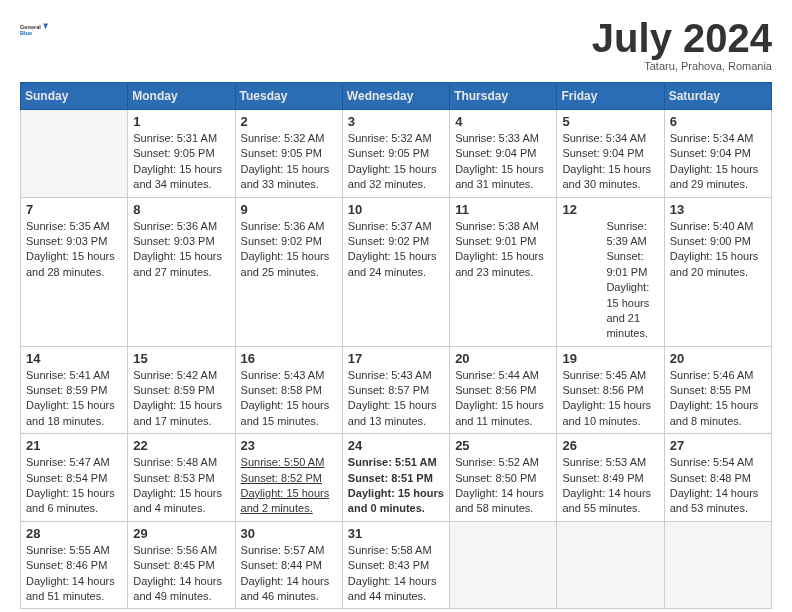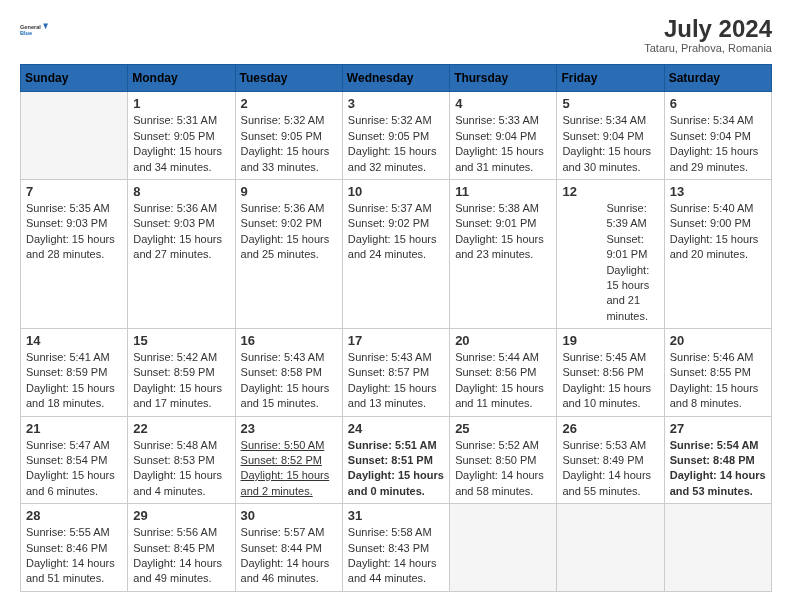--- a/index.html
+++ b/index.html
@@ -28,38 +28,38 @@
       gap: 4px;
     }
     .logo-icon {
       width: 28px;
       height: 28px;
     }
     .title-block {
       text-align: right;
     }
     .title-block h1 {
-      font-size: 24px;
+      font-size: 40px;
       font-weight: bold;
       color: #333;
       line-height: 1.1;
     }
     .title-block h2 {
       font-size: 11px;
       font-weight: normal;
       color: #555;
     }
     .calendar {
       width: 100%;
       border-collapse: collapse;
       table-layout: fixed;
     }
     .calendar thead tr th {
       background: #2a6db5;
-      color: #000000;
+      color: #e5e5e5;
       font-size: 12px;
       font-weight: bold;
       padding: 6px 4px;
       text-align: left;
       border: 1px solid #1a5a9a;
     }
     .calendar tbody tr td {
       border: 1px solid #ccc;
       vertical-align: top;
       padding: 4px 5px;
@@ -299,21 +299,21 @@
           </td>
           <td>
             <div class="day-number">26</div>
             <div class="day-info" style="white-space: pre-line;">Sunrise: 5:53 AM
 Sunset: 8:49 PM
 Daylight: 14 hours
 and 55 minutes.</div>
           </td>
           <td>
             <div class="day-number">27</div>
-            <div class="day-info" style="white-space: pre-line; font-weight: bold;">Sunrise: 5:54 AM
+            <div class="day-info" style="white-space: pre-line;">Sunrise: 5:54 AM
 Sunset: 8:48 PM
 Daylight: 14 hours
 and 53 minutes.</div>
           </td>
         </tr>
         <tr>
           <td>
             <div class="day-number">28</div>
             <div class="day-info" style="white-space: pre-line;">Sunrise: 5:55 AM
 Sunset: 8:46 PM

